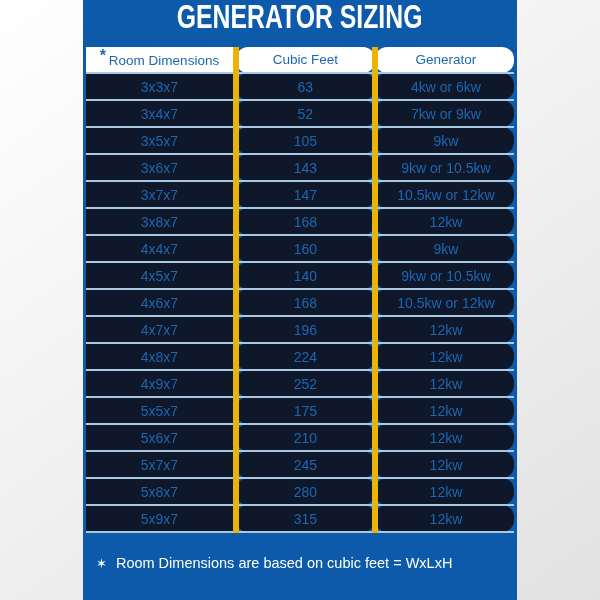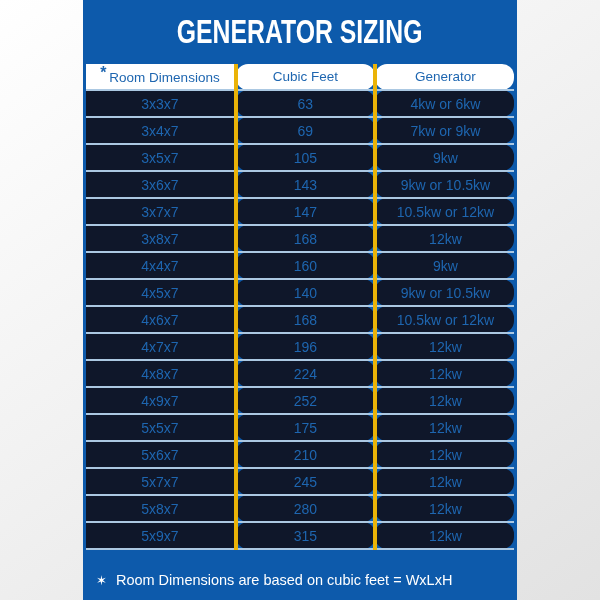--- a/index.html
+++ b/index.html
@@ -12,23 +12,22 @@
   }
   .panel {
     position: absolute;
     left: 83px; top: 0;
     width: 434px; height: 600px;
     background: #0d5aab;
     display: flex;
     flex-direction: column;
   }
   .title-bar {
-    height: 64px;
+    height: 47px;
     display: flex;
-    align-items: center;
     justify-content: center;
     flex: 0 0 auto;
   }
   .title {
     margin: 0;
     color: #ffffff;
     font-size: 31px;
     font-weight: bold;
     white-space: nowrap;
     transform: scale(0.8, 1.08);
@@ -46,21 +45,21 @@
     vertical-align: middle;
     height: 25px;
     padding: 0;
     font-size: 13.5px;
     color: #1e66b0;
     font-weight: normal;
     border-bottom: 2px solid #abc8e2;
   }
   th { background: #ffffff; }
   td { background: #0f172a; font-size: 14px; }
-  th + th, td + td { border-left: 4px solid #eab308; border-radius: 12px; }
+  th + th, td + td { border-left: 6px solid #eab308; border-radius: 12px; }
   .hdr-asterisk {
     font-weight: bold;
     font-size: 16px;
     position: relative;
     top: -4px;
     margin-right: 3px;
   }
   .footer {
     flex: 1 1 auto;
     color: #ffffff;
@@ -98,21 +97,21 @@
       </tr>
     </thead>
     <tbody>
         <tr>
           <td>3x3x7</td>
           <td>63</td>
           <td>4kw or 6kw</td>
         </tr>
         <tr>
           <td>3x4x7</td>
-          <td>69</td>
+          <td>52</td>
           <td>7kw or 9kw</td>
         </tr>
         <tr>
           <td>3x5x7</td>
           <td>105</td>
           <td>9kw</td>
         </tr>
         <tr>
           <td>3x6x7</td>
           <td>143</td>

